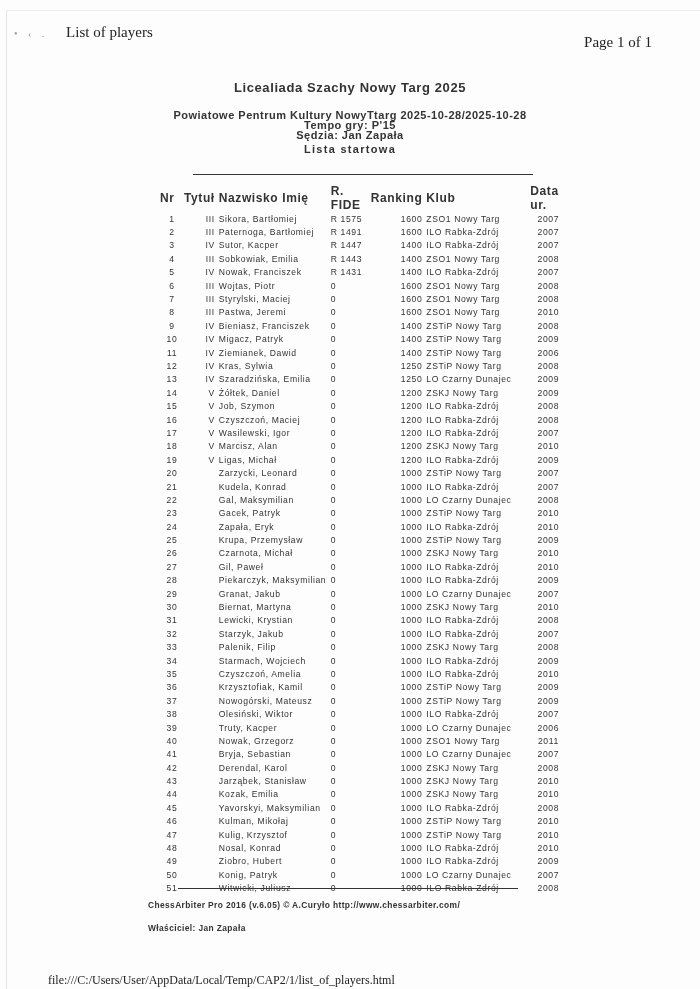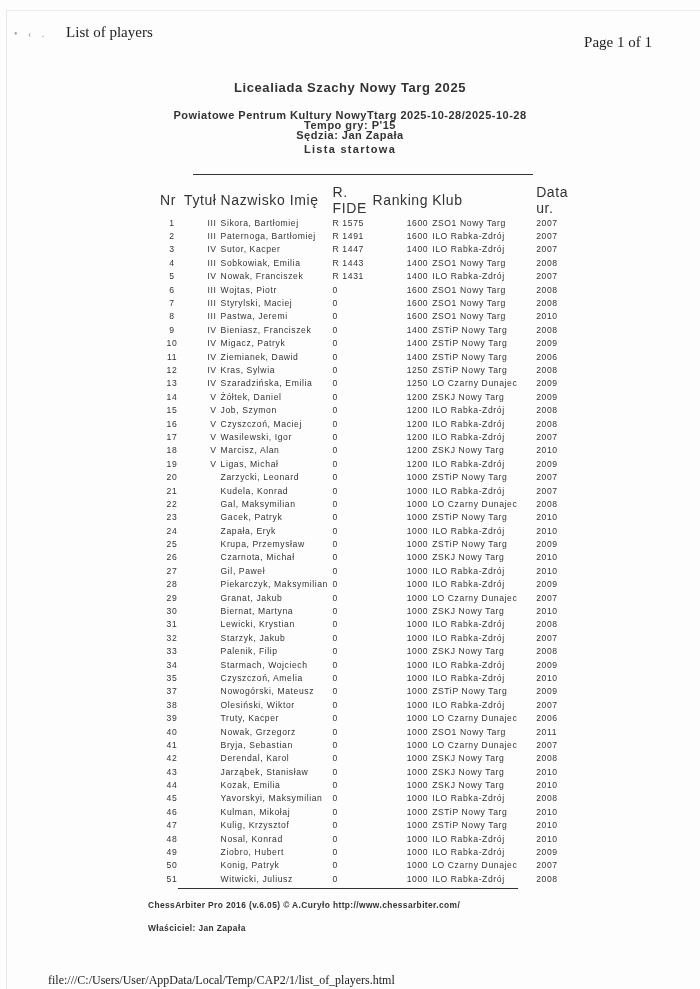--- a/index.html
+++ b/index.html
@@ -5,29 +5,29 @@
   html, body { margin:0; padding:0; }
   body { width:700px; height:989px; background:#fdfdfd; position:relative; overflow:hidden; color:#2a2a2a; }
   .page-edge { position:absolute; left:6px; top:10px; right:0; bottom:0; border-left:1px solid #e6e6e6; border-top:1px solid #ececec; }
   .hdr-left { position:absolute; left:14px; top:24px; font-family:"Liberation Serif", serif; font-size:15px; color:#222; }
   .hdr-left .dots { color:#999; font-size:10px; letter-spacing:4px; margin-right:14px; }
   .hdr-right { position:absolute; right:48px; top:34px; font-family:"Liberation Serif", serif; font-size:15px; color:#222; }
   .title { position:absolute; left:0; width:700px; top:80px; text-align:center; font-family:"Liberation Sans", sans-serif; font-size:13px; font-weight:bold; letter-spacing:0.6px; color:#333; }
   .sub { position:absolute; left:0; width:700px; text-align:center; font-family:"Liberation Sans", sans-serif; font-size:11px; font-weight:bold; letter-spacing:0.5px; color:#333; }
   .rule { position:absolute; height:1px; background:#333; }
   table.players { position:absolute; left:160px; top:184px; border-collapse:collapse; font-family:"Liberation Sans", sans-serif; font-size:8.6px; letter-spacing:0.6px; color:#333; }
-  table.players th { font-weight:normal; padding:0; height:13px; text-align:left; font-size:14px; }
+  table.players th { font-weight:bold; padding:0; height:13px; text-align:left; font-size:12px; }
   table.players td { padding:0; height:13.4px; white-space:nowrap; vertical-align:middle; }
   .c-nr { width:24px; text-align:center; }
   .c-tit { width:24px; text-align:right; padding-right:4px !important; }
   .c-name { width:112px; }
   .c-fide { width:40px; text-align:left; }
   .c-rank { width:38px; text-align:right; padding-right:4px !important; }
   .c-club { width:104px; }
-  .c-date { width:36px; text-align:left; }
+  .c-date { width:36px; text-align:center; }
   th.c-name { text-align:center; }
   th.c-club { text-align:center; }
   .footer1 { position:absolute; left:148px; top:900px; font-family:"Liberation Sans", sans-serif; font-size:8.4px; font-weight:bold; letter-spacing:0.4px; color:#333; }
   .footer2 { position:absolute; left:148px; top:912px; font-family:"Liberation Sans", sans-serif; font-size:8.4px; font-weight:bold; letter-spacing:0.4px; color:#333;margin-top:11px; }
   .fileurl { position:absolute; left:48px; top:973px; font-family:"Liberation Serif", serif; font-size:12px; color:#222; white-space:nowrap; }
 </style>
 </head>
 <body>
 
 <div class="page-edge"></div>
@@ -368,20 +368,29 @@
       <tr>
         <td class="c-nr">35</td>
         <td class="c-tit"></td>
         <td class="c-name">Czyszczoń, Amelia</td>
         <td class="c-fide">0</td>
         <td class="c-rank">1000</td>
         <td class="c-club">ILO Rabka-Zdrój</td>
         <td class="c-date">2010</td>
       </tr>
       <tr>
+        <td class="c-nr">36</td>
+        <td class="c-tit"></td>
+        <td class="c-name">Krzysztofiak, Kamil</td>
+        <td class="c-fide">0</td>
+        <td class="c-rank">1000</td>
+        <td class="c-club">ZSTiP Nowy Targ</td>
+        <td class="c-date">2009</td>
+      </tr>
+      <tr>
         <td class="c-nr">37</td>
         <td class="c-tit"></td>
         <td class="c-name">Nowogórski, Mateusz</td>
         <td class="c-fide">0</td>
         <td class="c-rank">1000</td>
         <td class="c-club">ZSTiP Nowy Targ</td>
         <td class="c-date">2009</td>
       </tr>
       <tr>
         <td class="c-nr">38</td>

